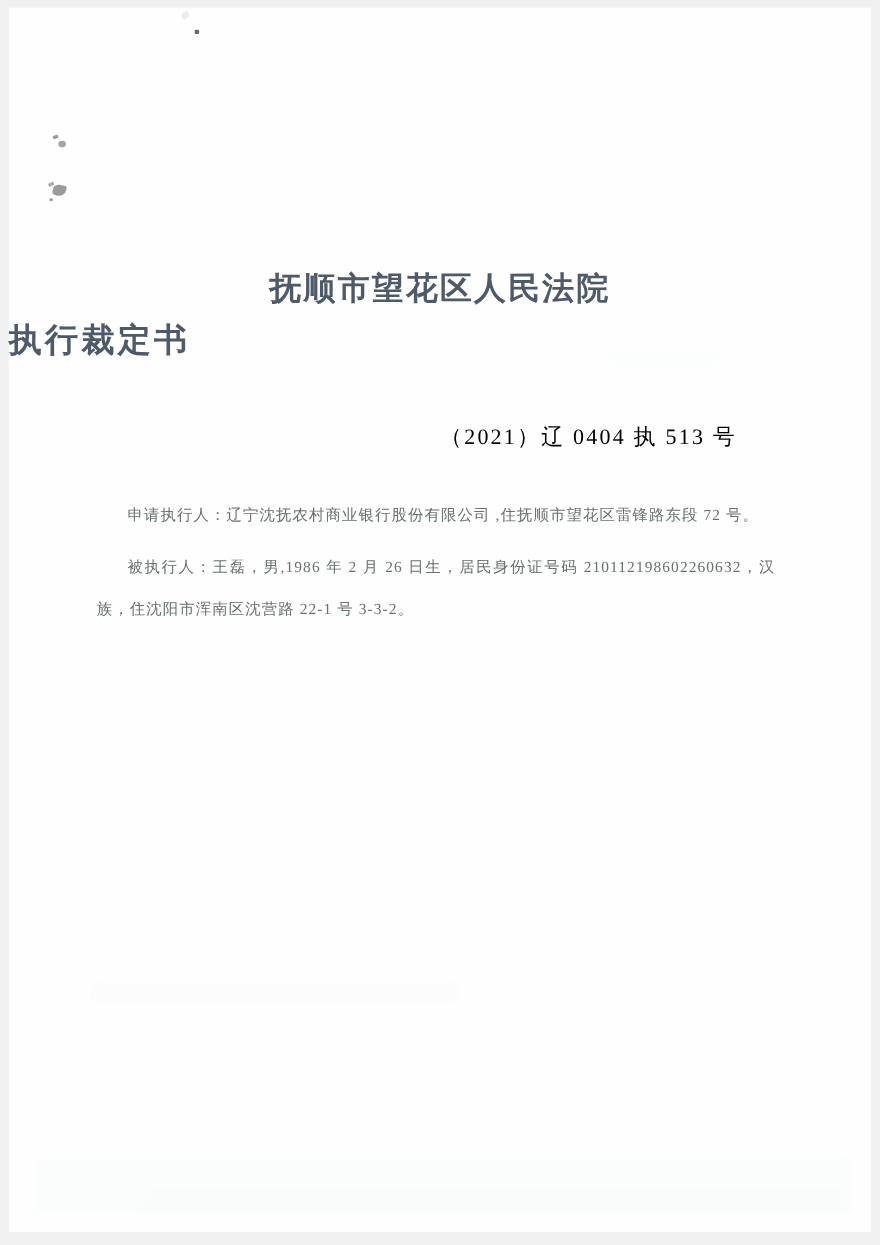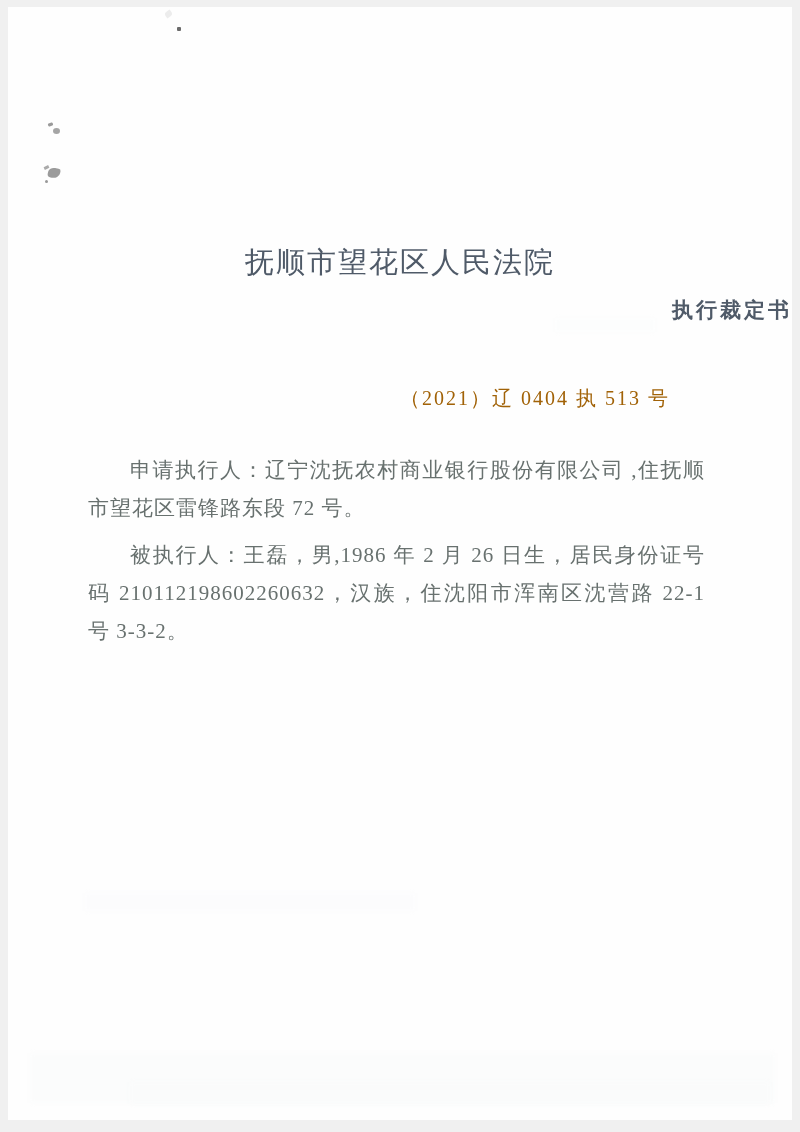--- a/index.html
+++ b/index.html
@@ -26,51 +26,51 @@
     top: 7px;
     width: 784px;
     height: 1113px;
     background: #fefefe;
   }
 
   .court-name {
     margin-top: 240px;
     text-align: center;
     font-family: "DejaVu Sans", sans-serif;
-    font-weight: 400;
+    font-weight: 700;
     font-size: 29px;
     line-height: 30px;
     letter-spacing: 2px;
     color: #4f5a68;
   }
 
   .doc-title {
     margin-top: 18px;
-    text-align: right;
+    text-align: left;
     font-family: "DejaVu Sans", sans-serif;
     font-weight: 700;
-    font-size: 21px;
+    font-size: 30px;
     line-height: 30px;
     letter-spacing: 3px;
     color: #4f5a68;
   }
 
   .case-number {
     margin-top: 61px;
     margin-right: 122px;
     text-align: right;
     font-size: 20px;
     line-height: 24px;
     letter-spacing: 2px;
-    color: #a16207;
+    color: #000000;
   }
 
   .doc-body {
     margin: 41px 87px 0 80px;
-    font-size: 21px;
+    font-size: 14px;
     line-height: 38px;
     letter-spacing: 1px;
     color: #68716f;
     text-align: justify;
   }
 
   .doc-body p {
     margin: 0 0 9px 0;
     text-indent: 2em;
   }

